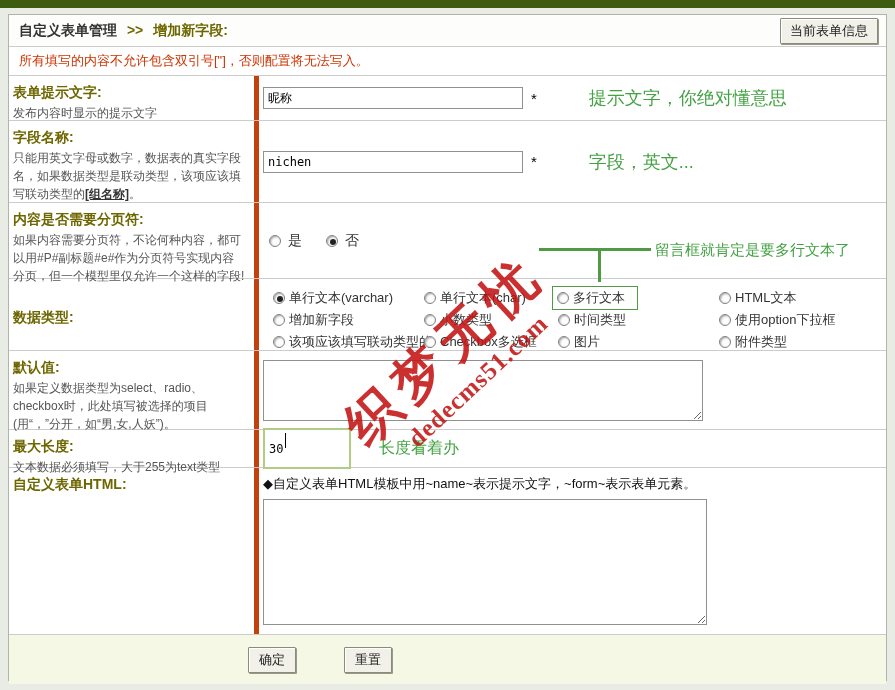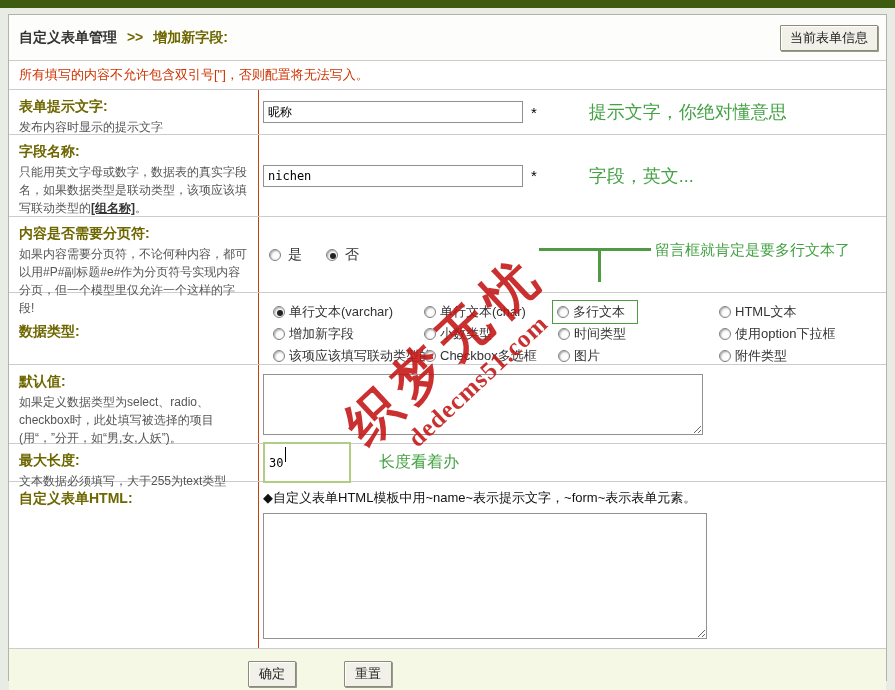--- a/index.html
+++ b/index.html
@@ -9,21 +9,21 @@
     font-family:"Liberation Sans","DejaVu Sans",sans-serif;
     color:#333;
   }
   .topbar { height:8px; background:#3e5c10; }
   .panel {
     position:absolute; left:8px; top:14px; width:879px; height:667px;
     background:#fff; border:1px solid #b3b3ab;
   }
   
   .hd {
-    height:46px; border-bottom:1px solid #ccc; background:#fdfdfb;
+    height:32px; border-bottom:1px solid #ccc; background:#fdfdfb;
     display:flex; align-items:center; padding:0 8px 0 10px;
   }
   .crumb { font-size:14px; font-weight:bold; }
   .crumb .root { color:#333; }
   .crumb .sep { color:#6e6700; margin:0 6px; }
   .crumb .cur { color:#6e6700; }
   .hd .spacer { flex:1; }
   .btn {
     font-size:13px; color:#222; background:#f2f1e9;
     border:1px solid #8b8b7a; border-radius:1px;
@@ -32,22 +32,22 @@
     font-family:"Liberation Sans","DejaVu Sans",sans-serif;
   }
   
   .notice {
     height:29px; line-height:28px; border-bottom:1px solid #ccc;
     color:#cc3300; font-size:13px; padding-left:10px; background:#fff;
   }
   
   .row { display:flex; border-bottom:1px solid #ccc; }
   .lcell {
-    width:250px; flex:0 0 250px; border-right:1px solid #c2410c;
-    padding:6px 8px 0 10px;
+    width:250px; flex:0 0 250px; border-right:5px solid #c2410c;
+    padding:6px 8px 0 4px;
   }
   .rcell { flex:1; padding-left:4px; position:relative; }
   .lbl { font-size:14px; font-weight:bold; color:#6e6700; line-height:21px; }
   .desc { font-size:12px; color:#555; line-height:18px; margin-top:1px; }
   .desc a { color:#333; font-weight:bold; text-decoration:underline; cursor:pointer; }
   .row1 { height:45px; } .row2 { height:82px; } .row3 { height:76px; }
   .row4 { height:72px; } .row5 { height:79px; } .row6 { height:38px; }
   .row7 { height:167px; }
   .vcenter { display:flex; align-items:center; }
   input.txt {

